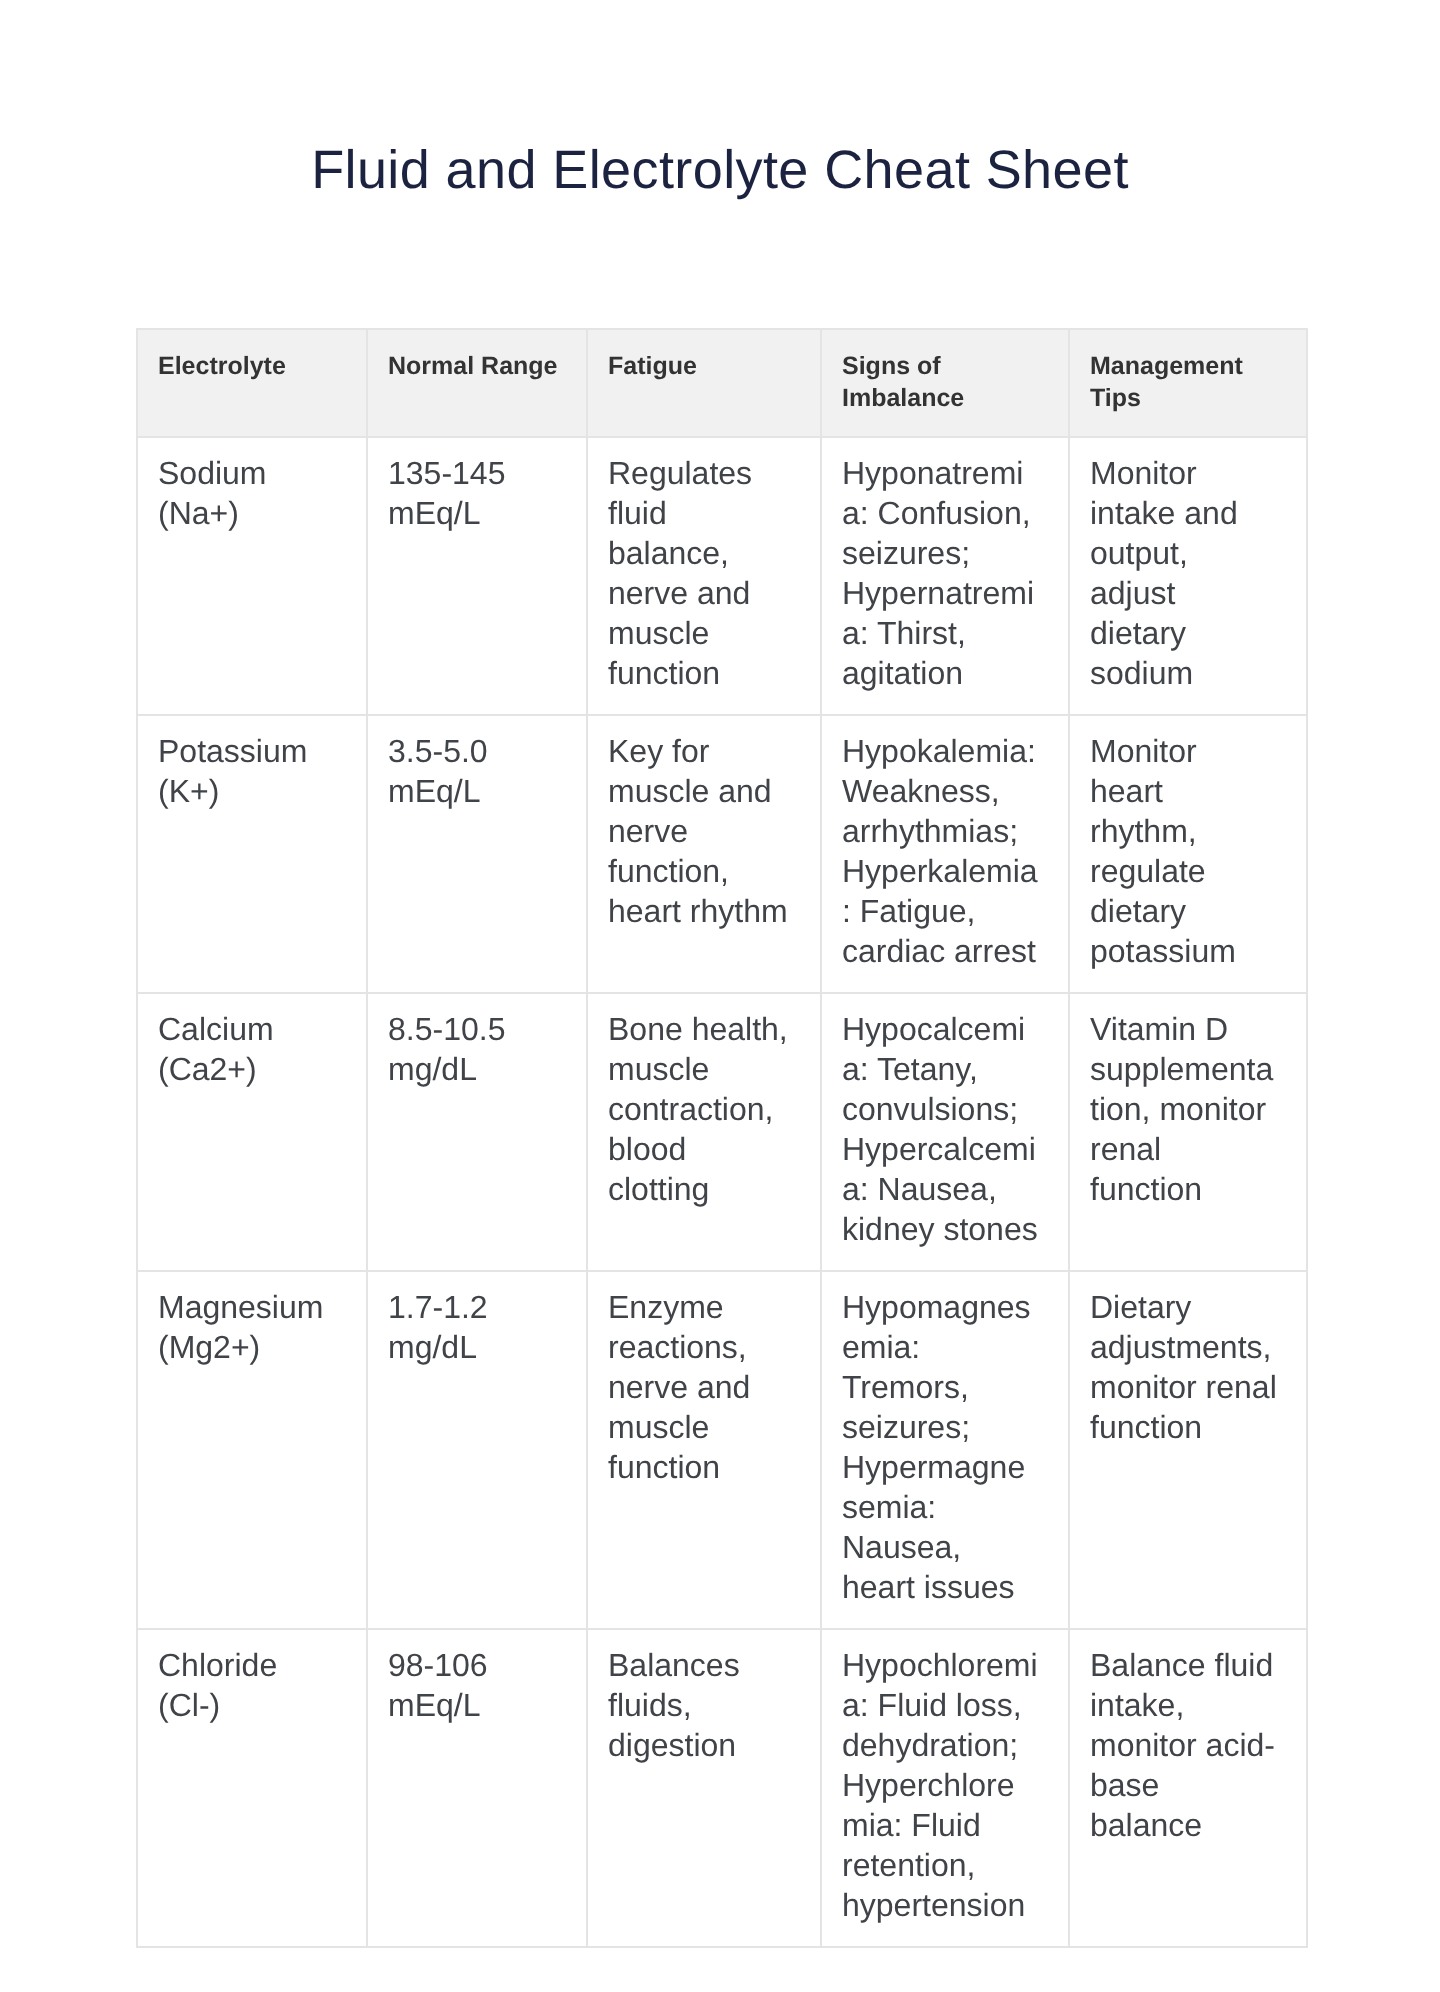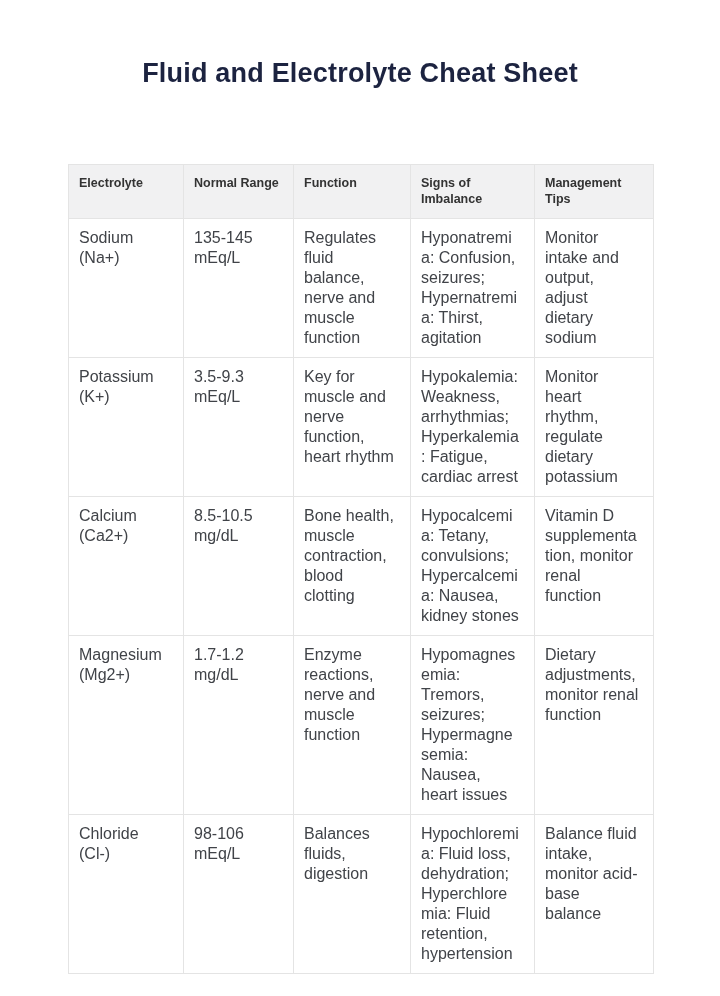--- a/index.html
+++ b/index.html
@@ -14,25 +14,25 @@
   html,body{margin:0;padding:0;}
   body{
     width:720px;height:996px;
     background:var(--page-bg);
     font-family:"Liberation Sans", sans-serif;
     position:relative;
     overflow:hidden;
   }
   .page{position:absolute;inset:0;}
   h1.doc-title{
-    margin:4px;
+    margin:16px;
     padding-top:54px;
     text-align:center;
     font-size:27px;
-    font-weight:bold;
+    font-weight:normal;
     color:var(--title-color);
     letter-spacing:0.2px;
   }
   .table-wrap{
     position:absolute;
     left:68px; top:164px;
     width:585px;
   }
   table.cheat{
     border-collapse:collapse;
@@ -83,36 +83,36 @@
         <col style="width:115px">
         <col style="width:110px">
         <col style="width:117px">
         <col style="width:124px">
         <col style="width:119px">
       </colgroup>
       <thead>
         <tr>
           <th>Electrolyte</th>
           <th>Normal Range</th>
-          <th>Function</th>
+          <th>Fatigue</th>
           <th>Signs of Imbalance</th>
           <th>Management Tips</th>
         </tr>
       </thead>
       <tbody>
         <tr>
           <td class="col-electrolyte">Sodium (Na+)</td>
           <td>135-145 mEq/L</td>
           <td>Regulates fluid balance, nerve and muscle function</td>
           <td>Hyponatremia: Confusion, seizures; Hypernatremia: Thirst, agitation</td>
           <td>Monitor intake and output, adjust dietary sodium</td>
         </tr>
         <tr>
           <td class="col-electrolyte">Potassium (K+)</td>
-          <td>3.5-9.3 mEq/L</td>
+          <td>3.5-5.0 mEq/L</td>
           <td>Key for muscle and nerve function, heart rhythm</td>
           <td>Hypokalemia: Weakness, arrhythmias; Hyperkalemia: Fatigue, cardiac arrest</td>
           <td>Monitor heart rhythm, regulate dietary potassium</td>
         </tr>
         <tr>
           <td class="col-electrolyte">Calcium
 (Ca2+)</td>
           <td>8.5-10.5 mg/dL</td>
           <td>Bone health, muscle contraction, blood clotting</td>
           <td>Hypocalcemia: Tetany, convulsions; Hypercalcemia: Nausea, kidney stones</td>

